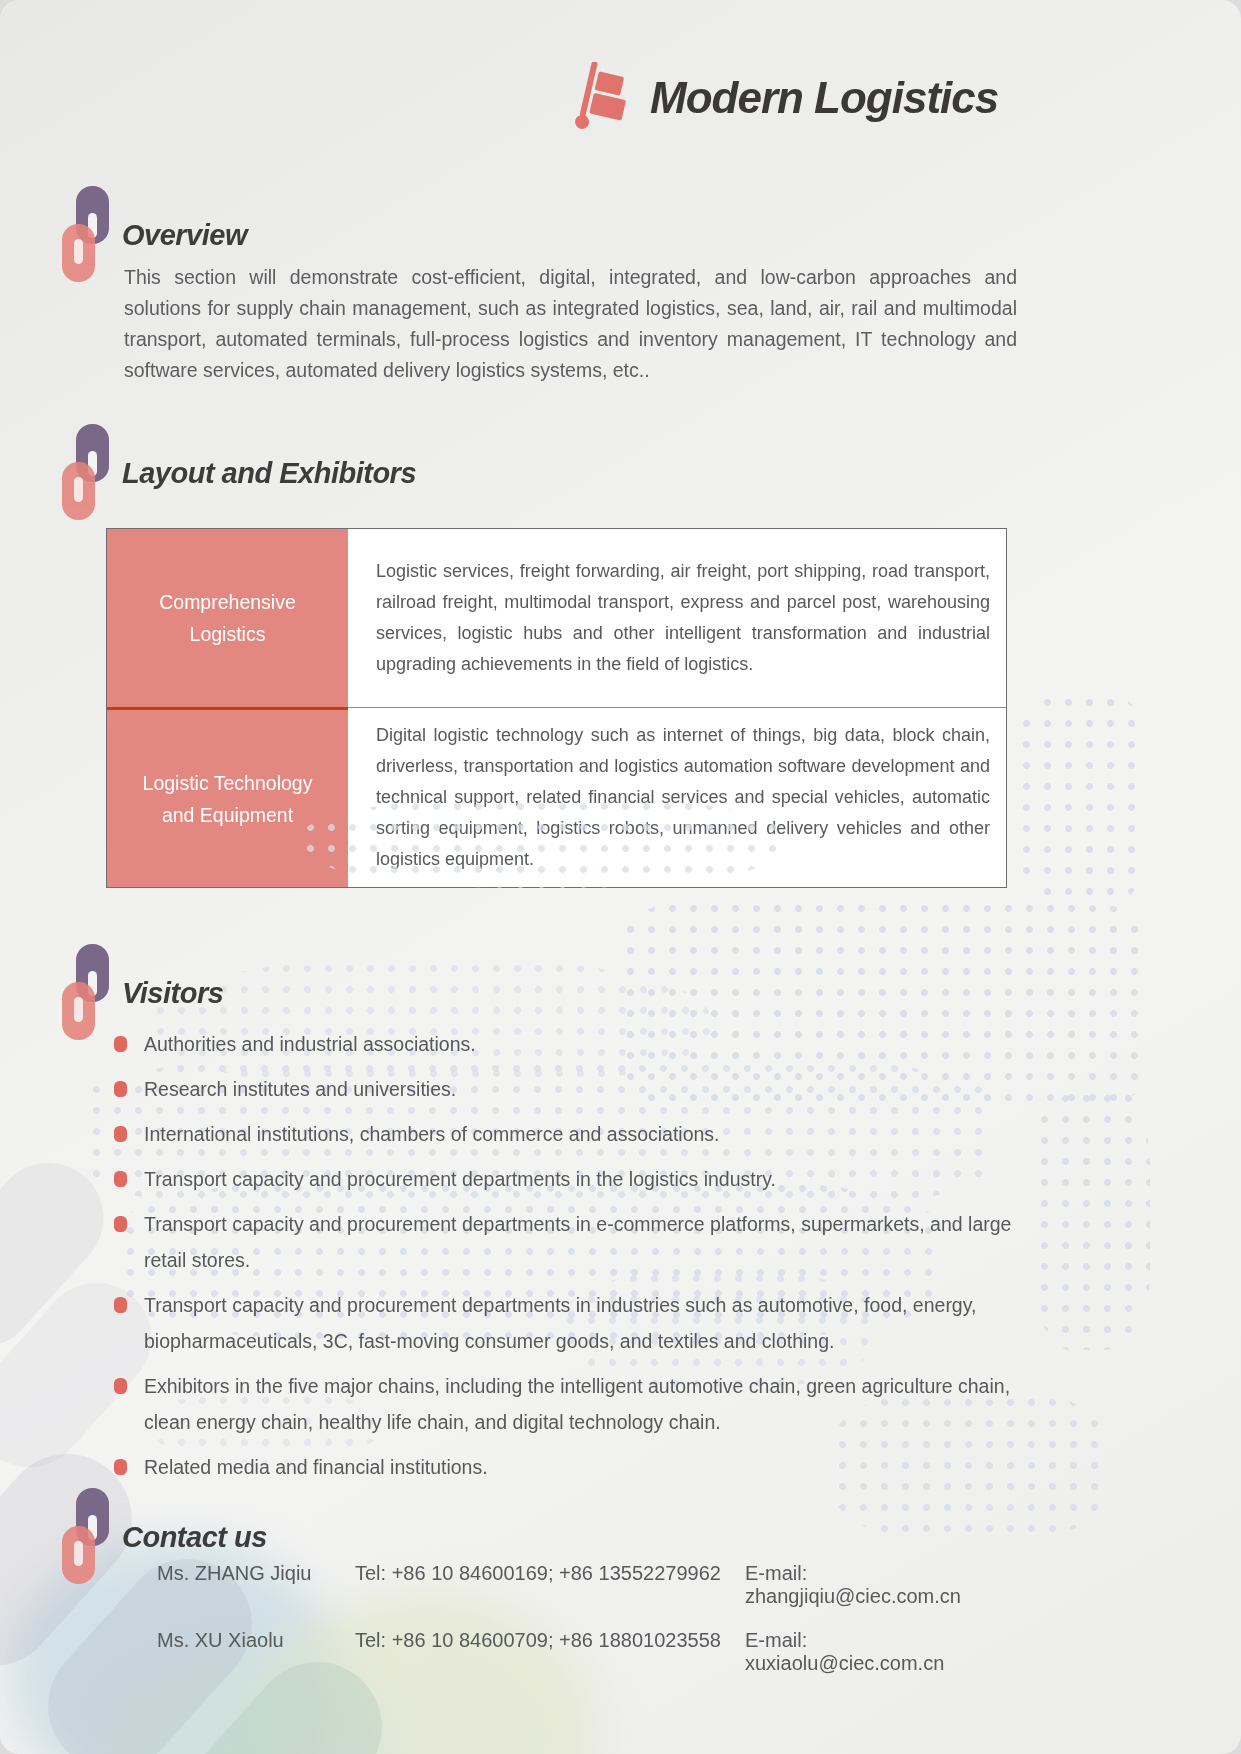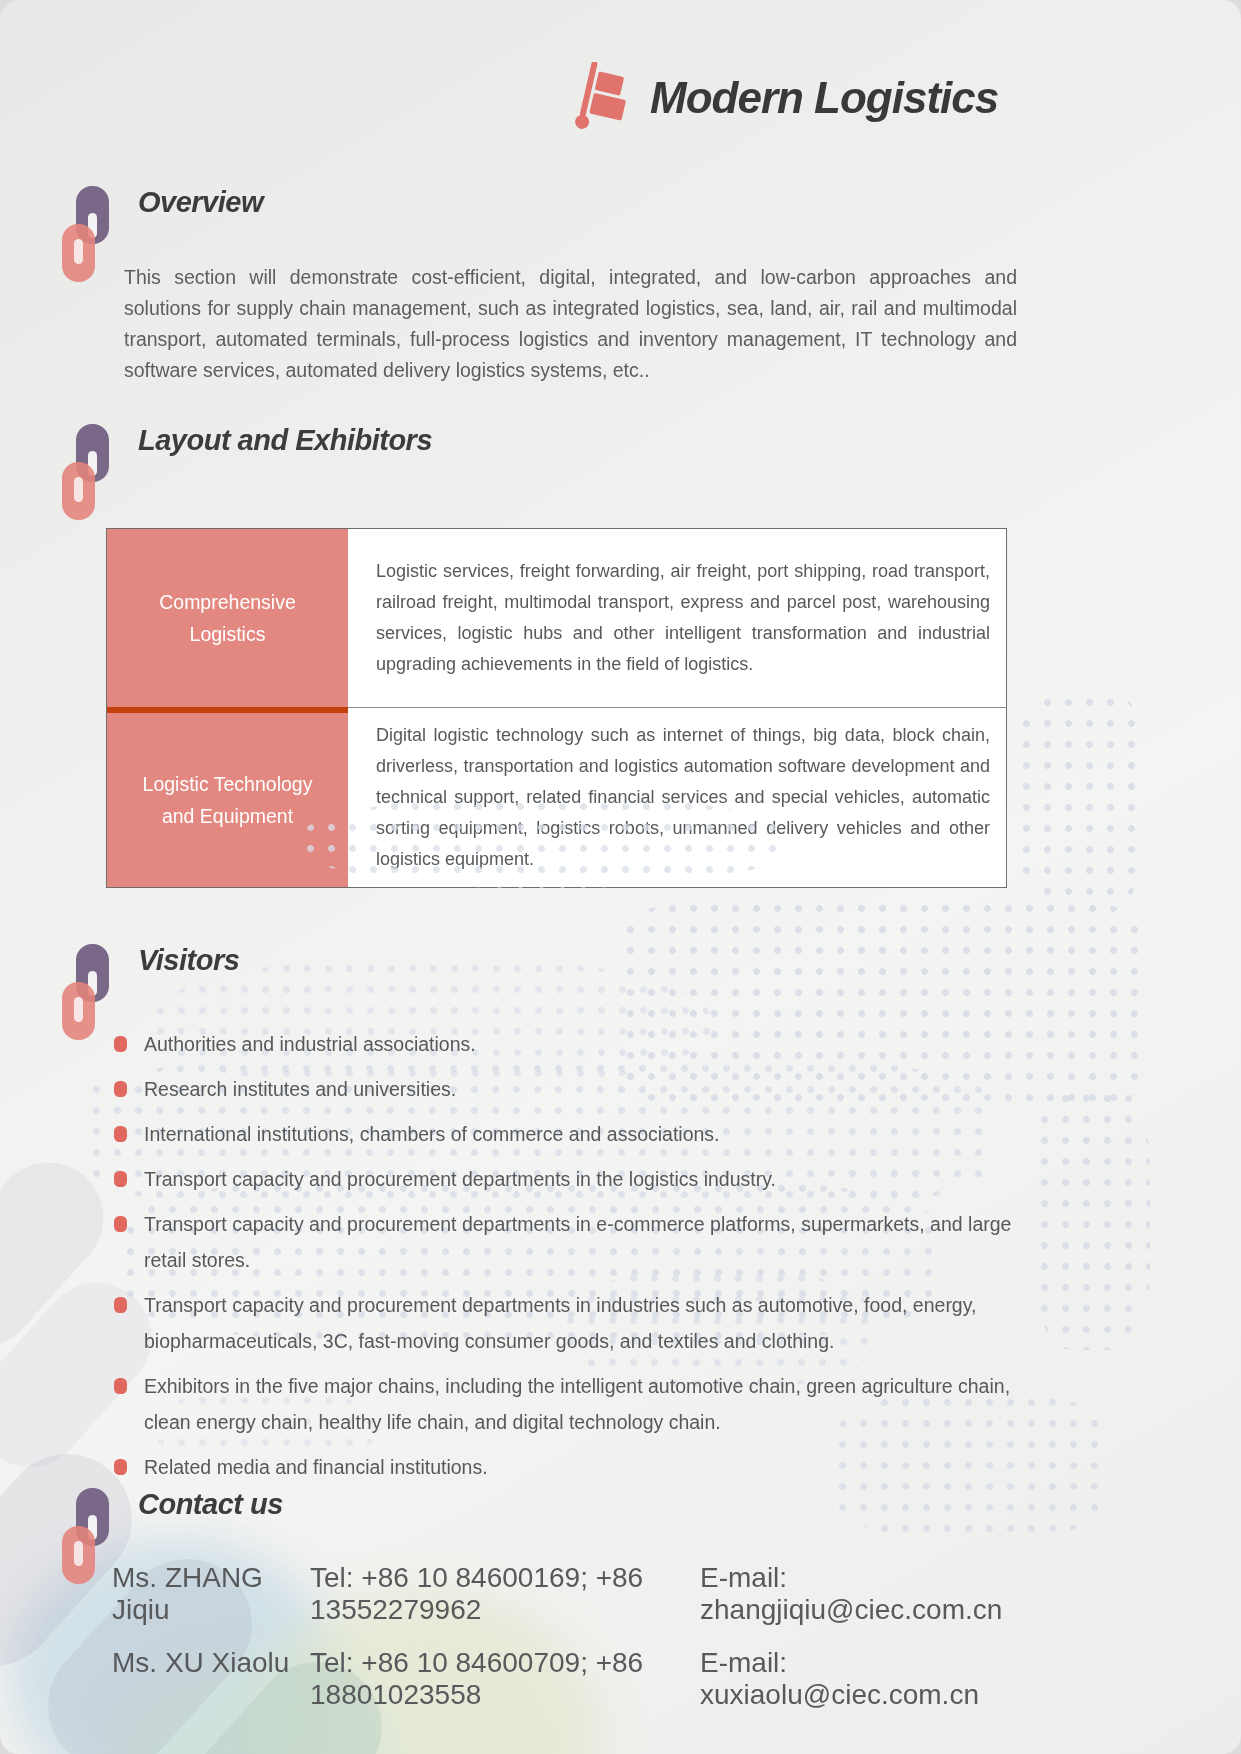--- a/index.html
+++ b/index.html
@@ -16,54 +16,54 @@
     background-image:radial-gradient(circle,#d9dee8 3.1px, rgba(0,0,0,0) 3.8px);
     background-size:21px 21px;
   }
   .dots.over { z-index:3; }
   .cap { position:absolute; z-index:0; border-radius:70px; }
   .blob { position:absolute; z-index:0; border-radius:50%; filter:blur(22px); }
   
   .logo { position:absolute; top:62px; left:570px; display:flex; align-items:center; gap:14px; z-index:4; }
   .logo-text { font-size:44px; font-weight:bold; font-style:italic; color:#3a3938; letter-spacing:-1px; }
   
-  .sec { position:absolute; left:62px; display:flex; align-items:flex-start; gap:28px; z-index:4; }
+  .sec { position:absolute; left:62px; display:flex; align-items:center; gap:12px; z-index:4; }
   .sec h2 { margin:0; font-size:29px; font-weight:bold; font-style:italic; color:#3d3c3c; letter-spacing:-0.5px; }
   .link-icon { position:relative; width:48px; height:98px; flex:none; }
   .link-icon .l1 { position:absolute; left:14px; top:0; width:33px; height:58px; border-radius:16px; background:#796887; }
   .link-icon .l1::after { content:''; position:absolute; left:12px; top:27px; width:9px; height:25px; border-radius:4.5px; background:#f3f2f4; }
   .link-icon .l2 { position:absolute; left:0; top:38px; width:33px; height:58px; border-radius:16px; background:#e5837c; opacity:.88; }
   .link-icon .l2::after { content:''; position:absolute; left:12px; top:15px; width:9px; height:25px; border-radius:4.5px; background:rgba(255,255,255,.8); }
   
   .overview-body {
     position:absolute; left:112px; top:250px; width:893px; z-index:2;
     font-size:19.5px; line-height:31px; color:#5b5d5f; text-align:justify; margin:12px;
   }
   
   .xtable { position:absolute; left:106px; top:528px; width:901px; z-index:2;
             border:1px solid #6e6e6e; background:#fff; box-sizing:border-box; }
   .xrow { display:grid; grid-template-columns:241px 1fr; }
   .xrow .xlabel {
     background:#e28880; color:#ffffff; display:flex; align-items:center; justify-content:center;
     text-align:center; font-size:19.5px; line-height:32px; padding:0 24px; box-sizing:border-box; height:178px;
   }
-  .xrow.r2 .xlabel { height:180px; border-top:6px solid #c2410c; }
+  .xrow.r2 .xlabel { height:180px; border-top:3px solid #c2410c; }
   .xrow .xdesc {
     display:flex; align-items:center; color:#58595b; font-size:18px; line-height:31px;
     padding:0 16px 0 28px; text-align:justify; box-sizing:border-box;
   }
   .xrow.r2 .xdesc { border-top:1px solid #8d8d8d; }
   
   .visitors-list { position:absolute; left:114px; top:1026px; width:918px; z-index:4;
                    list-style:none; margin:0; padding:0; }
   .visitors-list li { display:flex; gap:17px; font-size:19.5px; line-height:36px; color:#56585a; margin-bottom:9px; }
   .bullet { flex:none; width:13px; height:16px; border-radius:5.5px; background:#e0685f; margin-top:10px; }
   
   .contact-rows { position:absolute; left:112px; top:1562px; width:900px; z-index:4; }
-  .c-row { display:grid; grid-template-columns:198px 390px 1fr; font-size:28px; color:#57595b; margin-bottom:21px; }
+  .c-row { display:grid; grid-template-columns:198px 390px 1fr; font-size:20px; color:#57595b; margin-bottom:21px;margin-left:45px; }
   
   .page-num { position:absolute; top:1650px; left:0; width:100%; text-align:center;
               font-size:20px; font-weight:bold; color:#8b94a6; z-index:4; }
 </style>
 </head>
 <body>
 
 <div class="page">
 
   <div class="dots" style="left:1016px; top:692px; width:132px; height:214px; border-radius:30%; opacity:.9;"></div>

